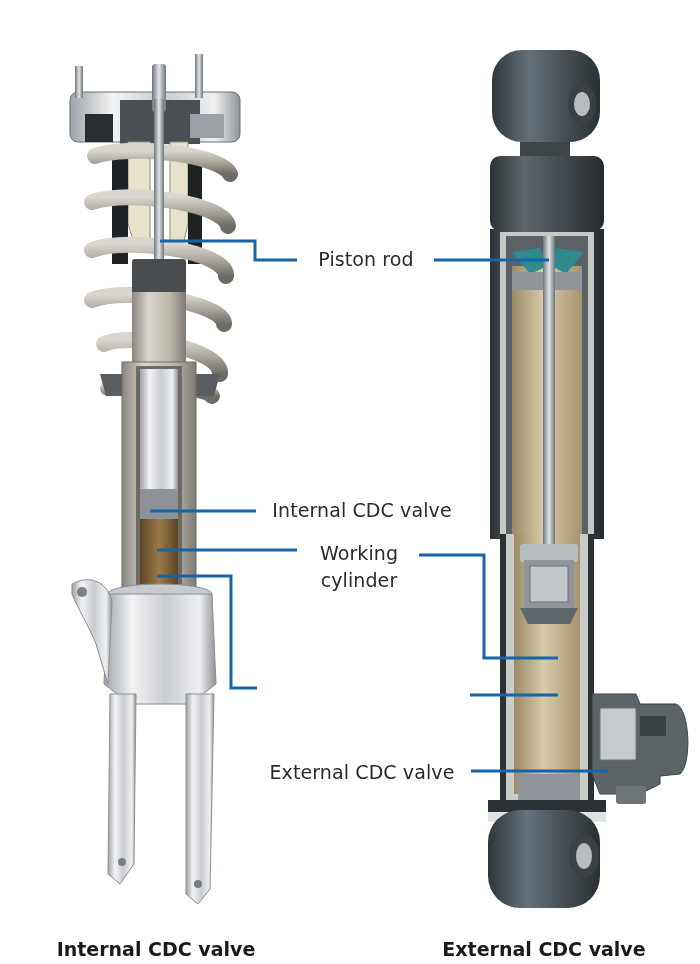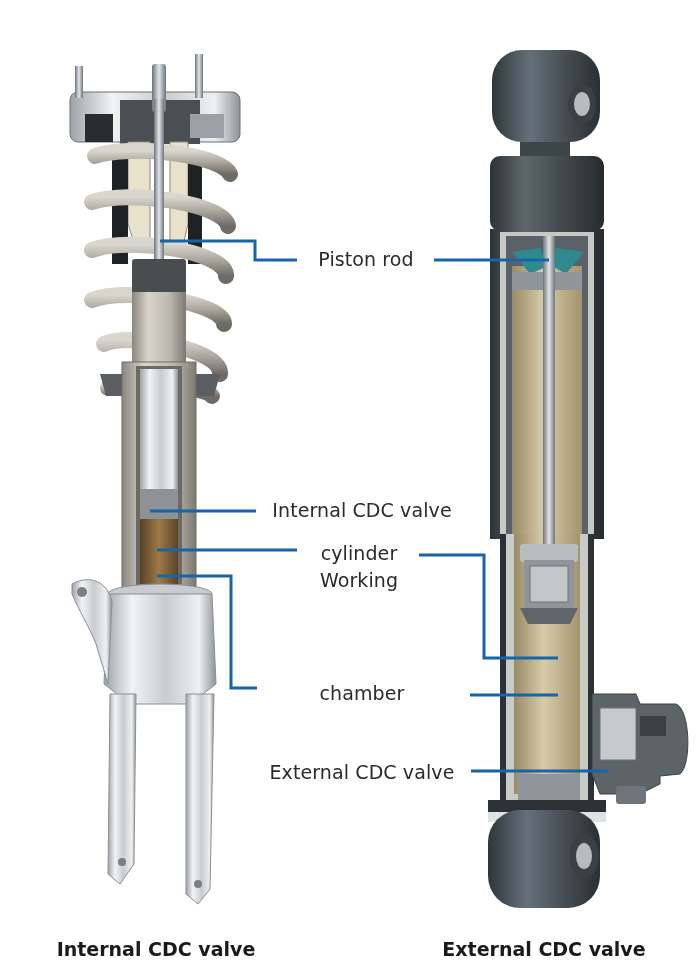--- a/index.html
+++ b/index.html
@@ -177,25 +177,24 @@
 
       <polyline points="471,767 608,767"></polyline>
     </g>
   </svg>
 
   <div class="label" style="left:306px; top:242px; width:120px;">Piston rod</div>
 
   <div class="label" style="left:262px; top:493px; width:200px;">Internal CDC valve</div>
 
   <div class="label" style="left:300px; top:536px; width:118px;">
+    <div>Working</div>
     <div>cylinder</div>
-    <div>Working</div>
   </div>
 
   <div class="label" style="left:262px; top:676px; width:200px;">
-    <div>chamber</div>
   </div>
 
   <div class="label" style="left:262px; top:755px; width:200px;">External CDC valve</div>
 
   <div class="caption" style="left:48px; width:216px;">Internal CDC valve</div>
   <div class="caption" style="left:436px; width:216px;">External CDC valve</div>
 </div>
 
 </body></html>

